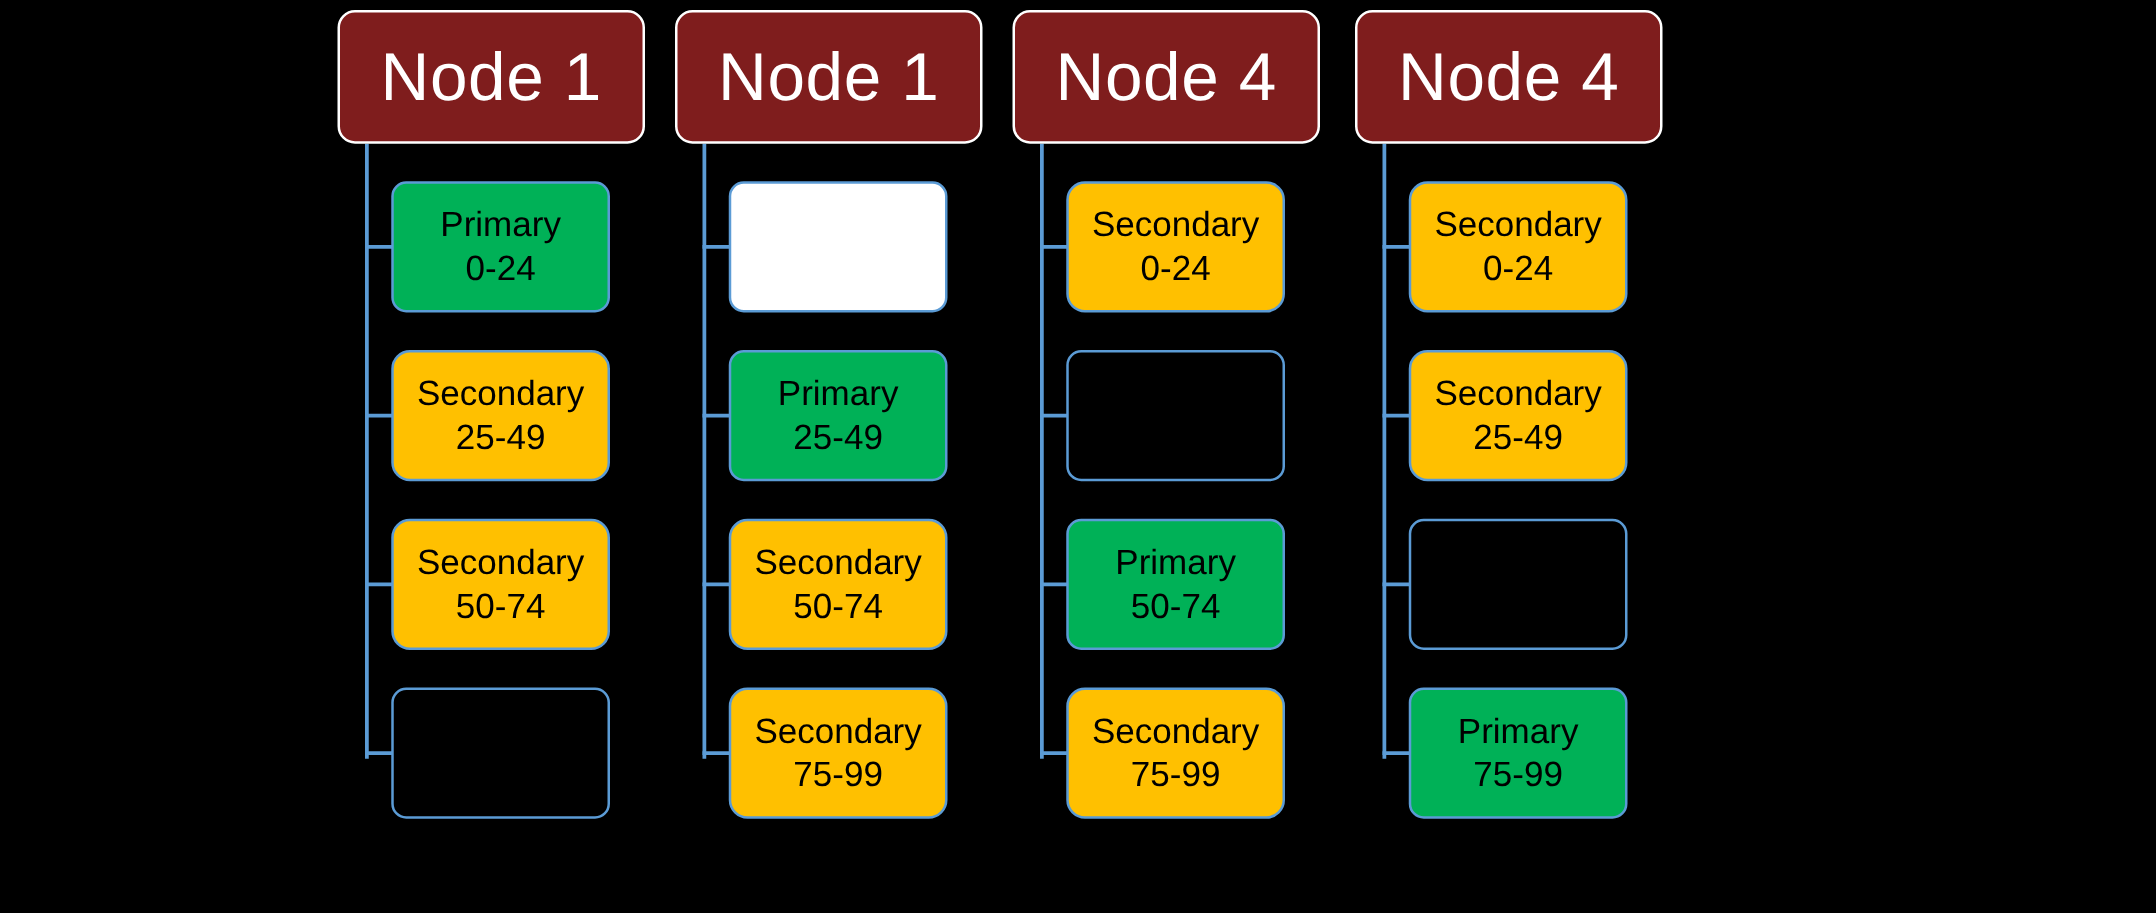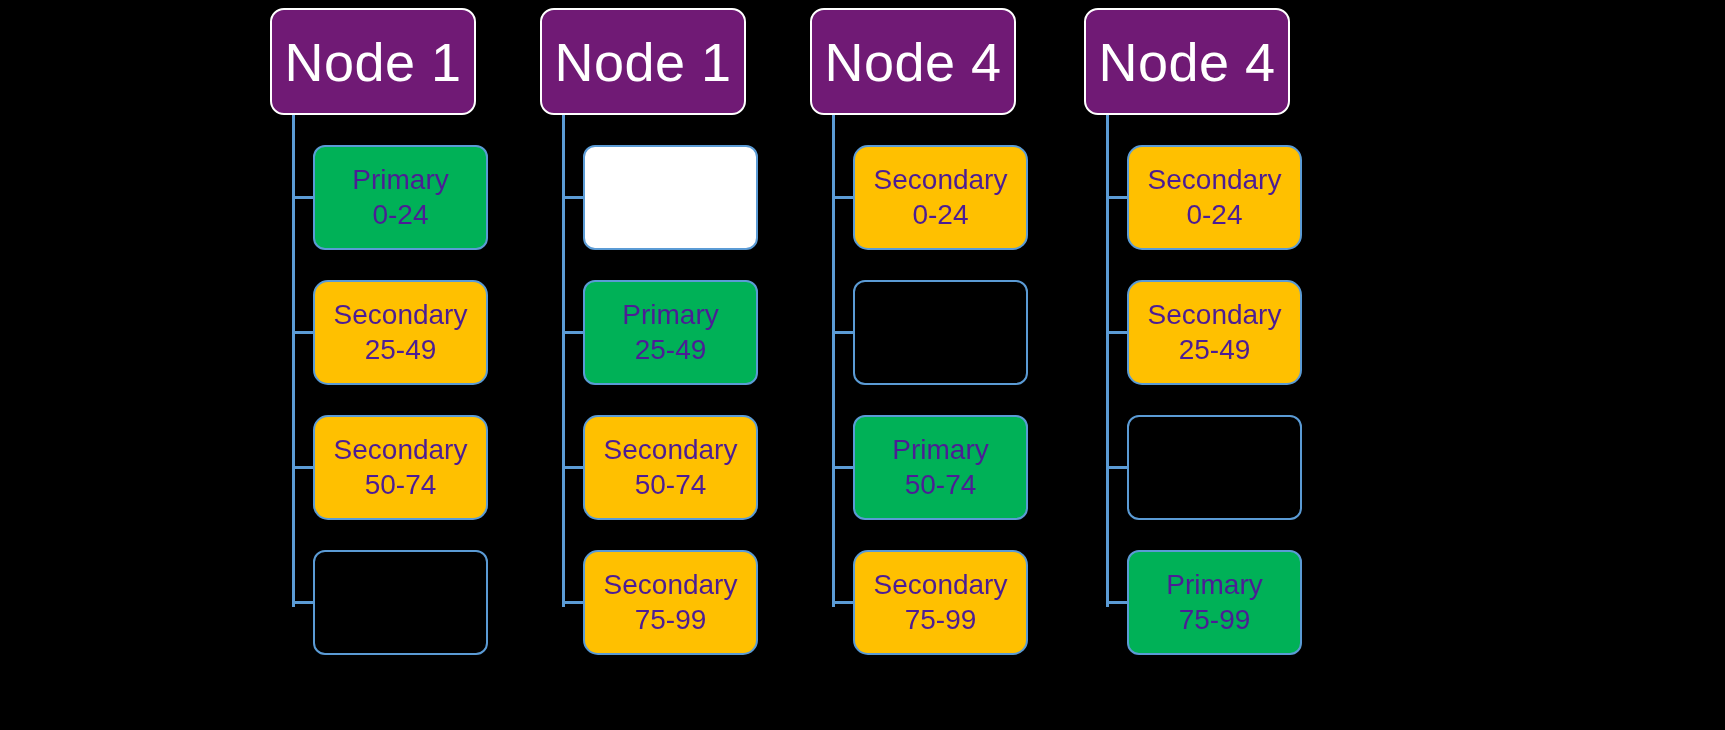--- a/index.html
+++ b/index.html
@@ -37,23 +37,23 @@
     position: absolute;
     left: 22px;
     width: 22px;
     height: 3px;
     background: #5B9BD5;
   }
   .node-header {
     position: absolute;
     left: 0px;
     top: 8px;
-    width: 206px;
+    width: 246px;
     height: 107px;
-    background: #701a75;
+    background: #7f1d1d;
     border: 2px solid #FFFFFF;
     border-radius: 14px;
     box-sizing: border-box;
     display: flex;
     align-items: center;
     justify-content: center;
     color: #FFFFFF;
     font-size: 54px;
     line-height: 1;
     letter-spacing: 0.5px;
@@ -64,21 +64,21 @@
     left: 43px;
     width: 175px;
     height: 105px;
     border: 2px solid #5B9BD5;
     border-radius: 12px;
     box-sizing: border-box;
     display: flex;
     flex-direction: column;
     align-items: center;
     justify-content: center;
-    color: #4c1d95;
+    color: #000000;
     font-size: 28px;
     line-height: 1.22;
     text-align: center;
     white-space: nowrap;
   }
   .chunk.green  { background: #00B157; }
   .chunk.amber  { background: #FFC000; border-radius: 15px; }
   .chunk.white  { background: #FFFFFF; }
   .chunk.empty  { background: transparent; }
   .chunk .role, .chunk .range { display: block; }

